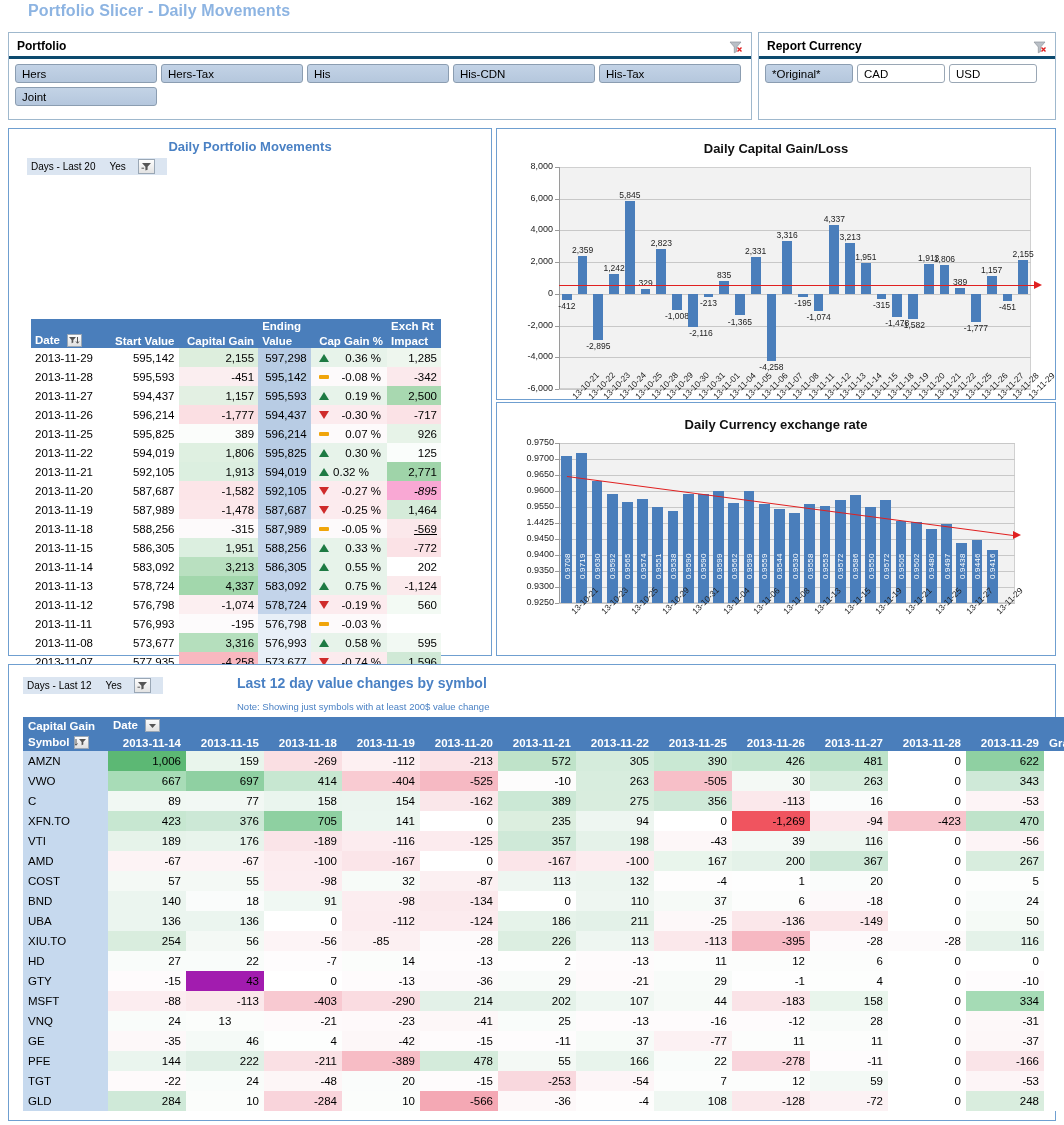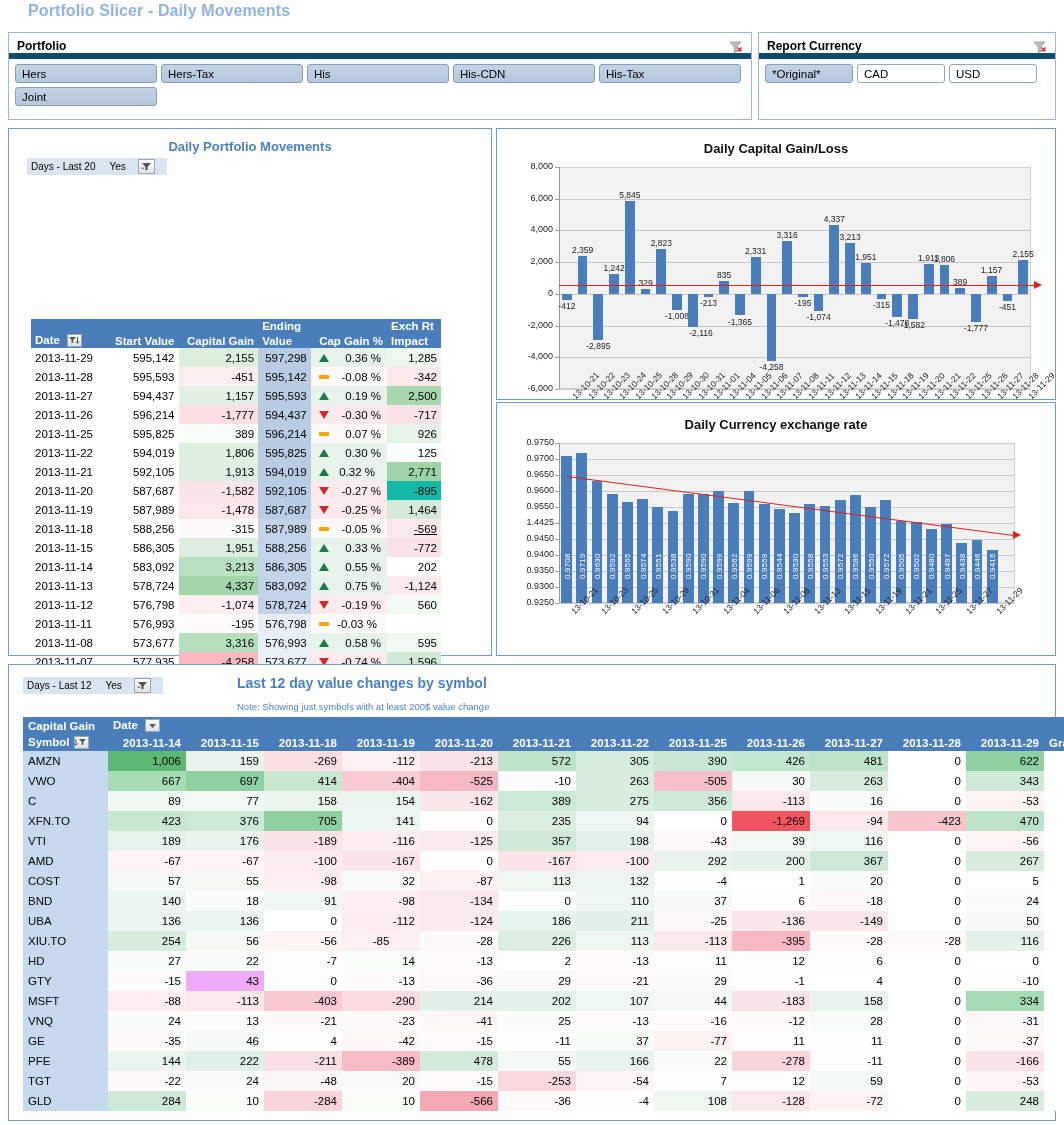--- a/index.html
+++ b/index.html
@@ -21,21 +21,21 @@
 
   
   .slicer{
     position:absolute; background:#fff;
     border:1px solid #9fb8cd;
     box-shadow:0 0 0 1px #fff inset;
   }
   .slicer-hd{
     position:relative; height:26px; line-height:26px;
     padding:0 8px; font-weight:bold; font-size:12px; color:#000;
-    border-bottom:6px solid #0c4a6e;
+    border-bottom:3px solid #0c4a6e;
   }
   .filter-ic{ position:absolute; right:7px; top:5px; width:16px; height:16px; }
   .slicer-body{ padding:5px 6px 6px 6px; display:flex; flex-wrap:wrap; gap:4px; }
   .sl-btn{
     height:19px; line-height:18px; padding:0 6px;
     border:1px solid #9aa7b5; border-radius:3px;
     font-size:11.5px; color:#000; background:#fff;
     display:flex; align-items:center;
   }
   .sl-btn.sel{
@@ -303,37 +303,37 @@
           <td class="r" style="background: rgb(250, 253, 251);">125</td>
         </tr>
         <tr>
           <td class="l">2013-11-21</td>
           <td class="r">592,105</td>
           <td class="r" style="background: rgb(220, 239, 224);">1,913</td>
           <td class="r" style="background: rgb(184, 204, 228);">594,019</td>
           <td style="background: rgb(231, 243, 234);">
             <div class="cgcell">
               <span class="tri up"></span>
-              <span style="min-width: 48px; text-align: center;">0.32 %</span>
+              <span style="min-width: 48px; text-align: left;">0.32 %</span>
             </div>
           </td>
           <td class="r" style="background: rgb(159, 212, 169);">2,771</td>
         </tr>
         <tr>
           <td class="l">2013-11-20</td>
           <td class="r">587,687</td>
           <td class="r" style="background: rgb(252, 229, 232);">-1,582</td>
           <td class="r" style="background: rgb(184, 204, 228);">592,105</td>
           <td style="background: rgb(252, 235, 238);">
             <div class="cgcell">
               <span class="tri dn"></span>
               <span style="min-width: 48px; text-align: right;">-0.27 %</span>
             </div>
           </td>
-          <td class="r" style="background: #14b8a6;">-895</td>
+          <td class="r" style="background: #f9a8d4; font-style: italic;">-895</td>
         </tr>
         <tr>
           <td class="l">2013-11-19</td>
           <td class="r">587,989</td>
           <td class="r" style="background: rgb(252, 231, 234);">-1,478</td>
           <td class="r" style="background: rgb(184, 204, 228);">587,687</td>
           <td style="background: rgb(252, 235, 238);">
             <div class="cgcell">
               <span class="tri dn"></span>
               <span style="min-width: 48px; text-align: right;">-0.25 %</span>
@@ -407,21 +407,21 @@
           <td class="r" style="background: rgb(243, 250, 244);">560</td>
         </tr>
         <tr>
           <td class="l">2013-11-11</td>
           <td class="r">576,993</td>
           <td class="r" style="background: rgb(253, 251, 252);">-195</td>
           <td class="r" style="background: rgb(232, 239, 247);">576,798</td>
           <td style="background: rgb(253, 250, 251);">
             <div class="cgcell">
               <span class="tri fl"></span>
-              <span style="min-width: 48px; text-align: center;">-0.03 %</span>
+              <span style="min-width: 48px; text-align: right;">-0.03 %</span>
             </div>
           </td>
           <td class="r" style="background: rgb(255, 255, 255);"></td>
         </tr>
         <tr>
           <td class="l">2013-11-08</td>
           <td class="r">573,677</td>
           <td class="r" style="background: rgb(181, 223, 189);">3,316</td>
           <td class="r" style="background: rgb(232, 239, 247);">576,993</td>
           <td style="background: rgb(231, 243, 234);">
@@ -866,21 +866,21 @@
         </tr>
         <tr>
           <td class="symname">AMD</td>
           <td class="num" style="background: rgb(253, 243, 245); min-width: 78px;">-67</td>
           <td class="num" style="background: rgb(253, 243, 245); min-width: 78px;">-67</td>
           <td class="num" style="background: rgb(252, 236, 239); min-width: 78px;">-100</td>
           <td class="num" style="background: rgb(251, 229, 233); min-width: 78px;">-167</td>
           <td class="num" style="background: rgb(255, 255, 255); min-width: 78px;">0</td>
           <td class="num" style="background: rgb(251, 229, 233); min-width: 78px;">-167</td>
           <td class="num" style="background: rgb(252, 236, 239); min-width: 78px;">-100</td>
-          <td class="num" style="background: rgb(233, 245, 236); min-width: 78px;">292</td>
+          <td class="num" style="background: rgb(233, 245, 236); min-width: 78px;">167</td>
           <td class="num" style="background: rgb(228, 242, 233); min-width: 78px;">200</td>
           <td class="num" style="background: rgb(205, 232, 215); min-width: 78px;">367</td>
           <td class="num" style="background: rgb(255, 255, 255); min-width: 78px;">0</td>
           <td class="num" style="background: rgb(216, 237, 222); min-width: 78px;">267</td>
           <td class="gt" style="min-width: 62px;">334</td>
         </tr>
         <tr>
           <td class="symname">COST</td>
           <td class="num" style="background: rgb(244, 249, 245); min-width: 78px;">57</td>
           <td class="num" style="background: rgb(244, 249, 245); min-width: 78px;">55</td>
@@ -956,21 +956,21 @@
           <td class="num" style="background: rgb(252, 253, 252); min-width: 78px;">11</td>
           <td class="num" style="background: rgb(252, 253, 252); min-width: 78px;">12</td>
           <td class="num" style="background: rgb(252, 253, 252); min-width: 78px;">6</td>
           <td class="num" style="background: rgb(255, 255, 255); min-width: 78px;">0</td>
           <td class="num" style="background: rgb(255, 255, 255); min-width: 78px;">0</td>
           <td class="gt" style="min-width: 62px;">61</td>
         </tr>
         <tr>
           <td class="symname">GTY</td>
           <td class="num" style="background: rgb(254, 251, 252); min-width: 78px;">-15</td>
-          <td class="num" style="background: #f0abfc; min-width: 78px;">43</td>
+          <td class="num" style="background: #a21caf; min-width: 78px;">43</td>
           <td class="num" style="background: rgb(255, 255, 255); min-width: 78px;">0</td>
           <td class="num" style="background: rgb(254, 251, 252); min-width: 78px;">-13</td>
           <td class="num" style="background: rgb(253, 249, 250); min-width: 78px;">-36</td>
           <td class="num" style="background: rgb(248, 251, 249); min-width: 78px;">29</td>
           <td class="num" style="background: rgb(254, 250, 251); min-width: 78px;">-21</td>
           <td class="num" style="background: rgb(248, 251, 249); min-width: 78px;">29</td>
           <td class="num" style="background: rgb(254, 254, 254); min-width: 78px;">-1</td>
           <td class="num" style="background: rgb(253, 254, 253); min-width: 78px;">4</td>
           <td class="num" style="background: rgb(255, 255, 255); min-width: 78px;">0</td>
           <td class="num" style="background: rgb(254, 252, 253); min-width: 78px;">-10</td>
@@ -988,21 +988,21 @@
           <td class="num" style="background: rgb(246, 250, 247); min-width: 78px;">44</td>
           <td class="num" style="background: rgb(250, 227, 231); min-width: 78px;">-183</td>
           <td class="num" style="background: rgb(233, 245, 236); min-width: 78px;">158</td>
           <td class="num" style="background: rgb(255, 255, 255); min-width: 78px;">0</td>
           <td class="num" style="background: rgb(165, 219, 181); min-width: 78px;">334</td>
           <td class="gt" style="min-width: 62px;">-19</td>
         </tr>
         <tr>
           <td class="symname">VNQ</td>
           <td class="num" style="background: rgb(249, 252, 250); min-width: 78px;">24</td>
-          <td class="num" style="background: rgb(251, 253, 251); min-width: 78px;">13</td>
+          <td class="num" style="background: rgb(251, 253, 251); min-width: 78px; text-align: center;">13</td>
           <td class="num" style="background: rgb(254, 250, 251); min-width: 78px;">-21</td>
           <td class="num" style="background: rgb(254, 249, 250); min-width: 78px;">-23</td>
           <td class="num" style="background: rgb(253, 247, 248); min-width: 78px;">-41</td>
           <td class="num" style="background: rgb(249, 252, 250); min-width: 78px;">25</td>
           <td class="num" style="background: rgb(254, 251, 252); min-width: 78px;">-13</td>
           <td class="num" style="background: rgb(254, 251, 252); min-width: 78px;">-16</td>
           <td class="num" style="background: rgb(254, 251, 252); min-width: 78px;">-12</td>
           <td class="num" style="background: rgb(248, 251, 249); min-width: 78px;">28</td>
           <td class="num" style="background: rgb(255, 255, 255); min-width: 78px;">0</td>
           <td class="num" style="background: rgb(253, 248, 249); min-width: 78px;">-31</td>

